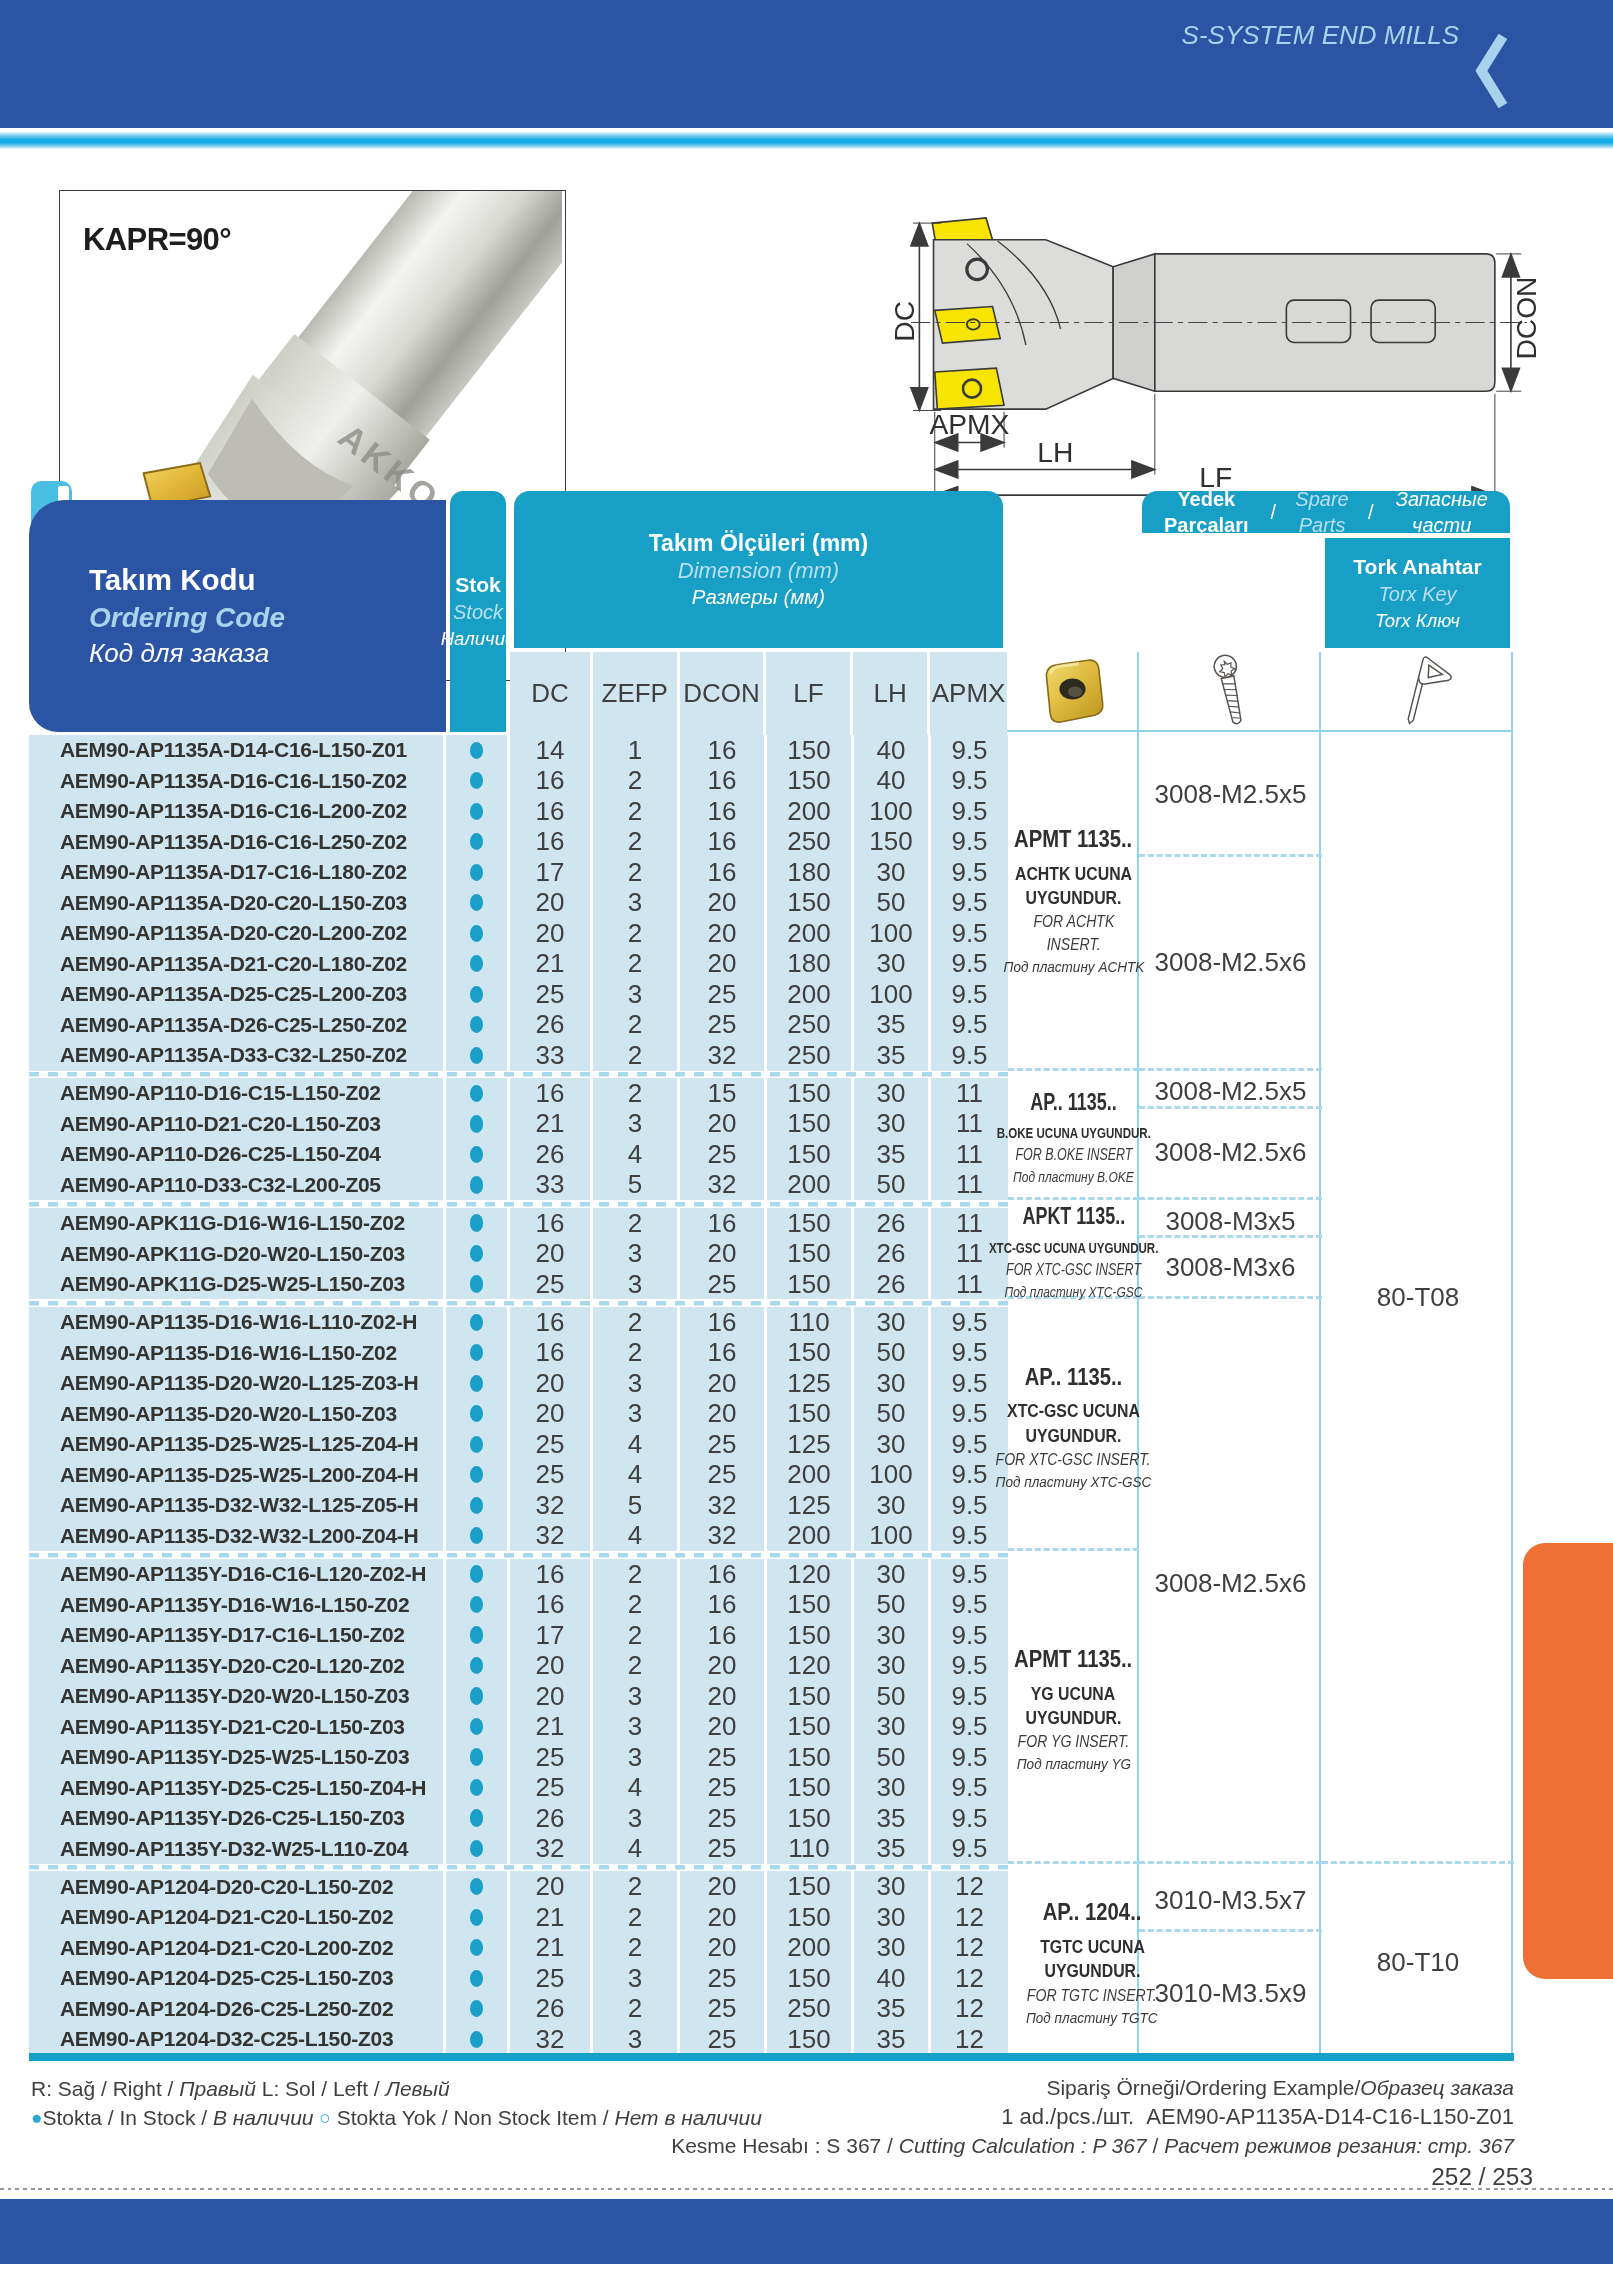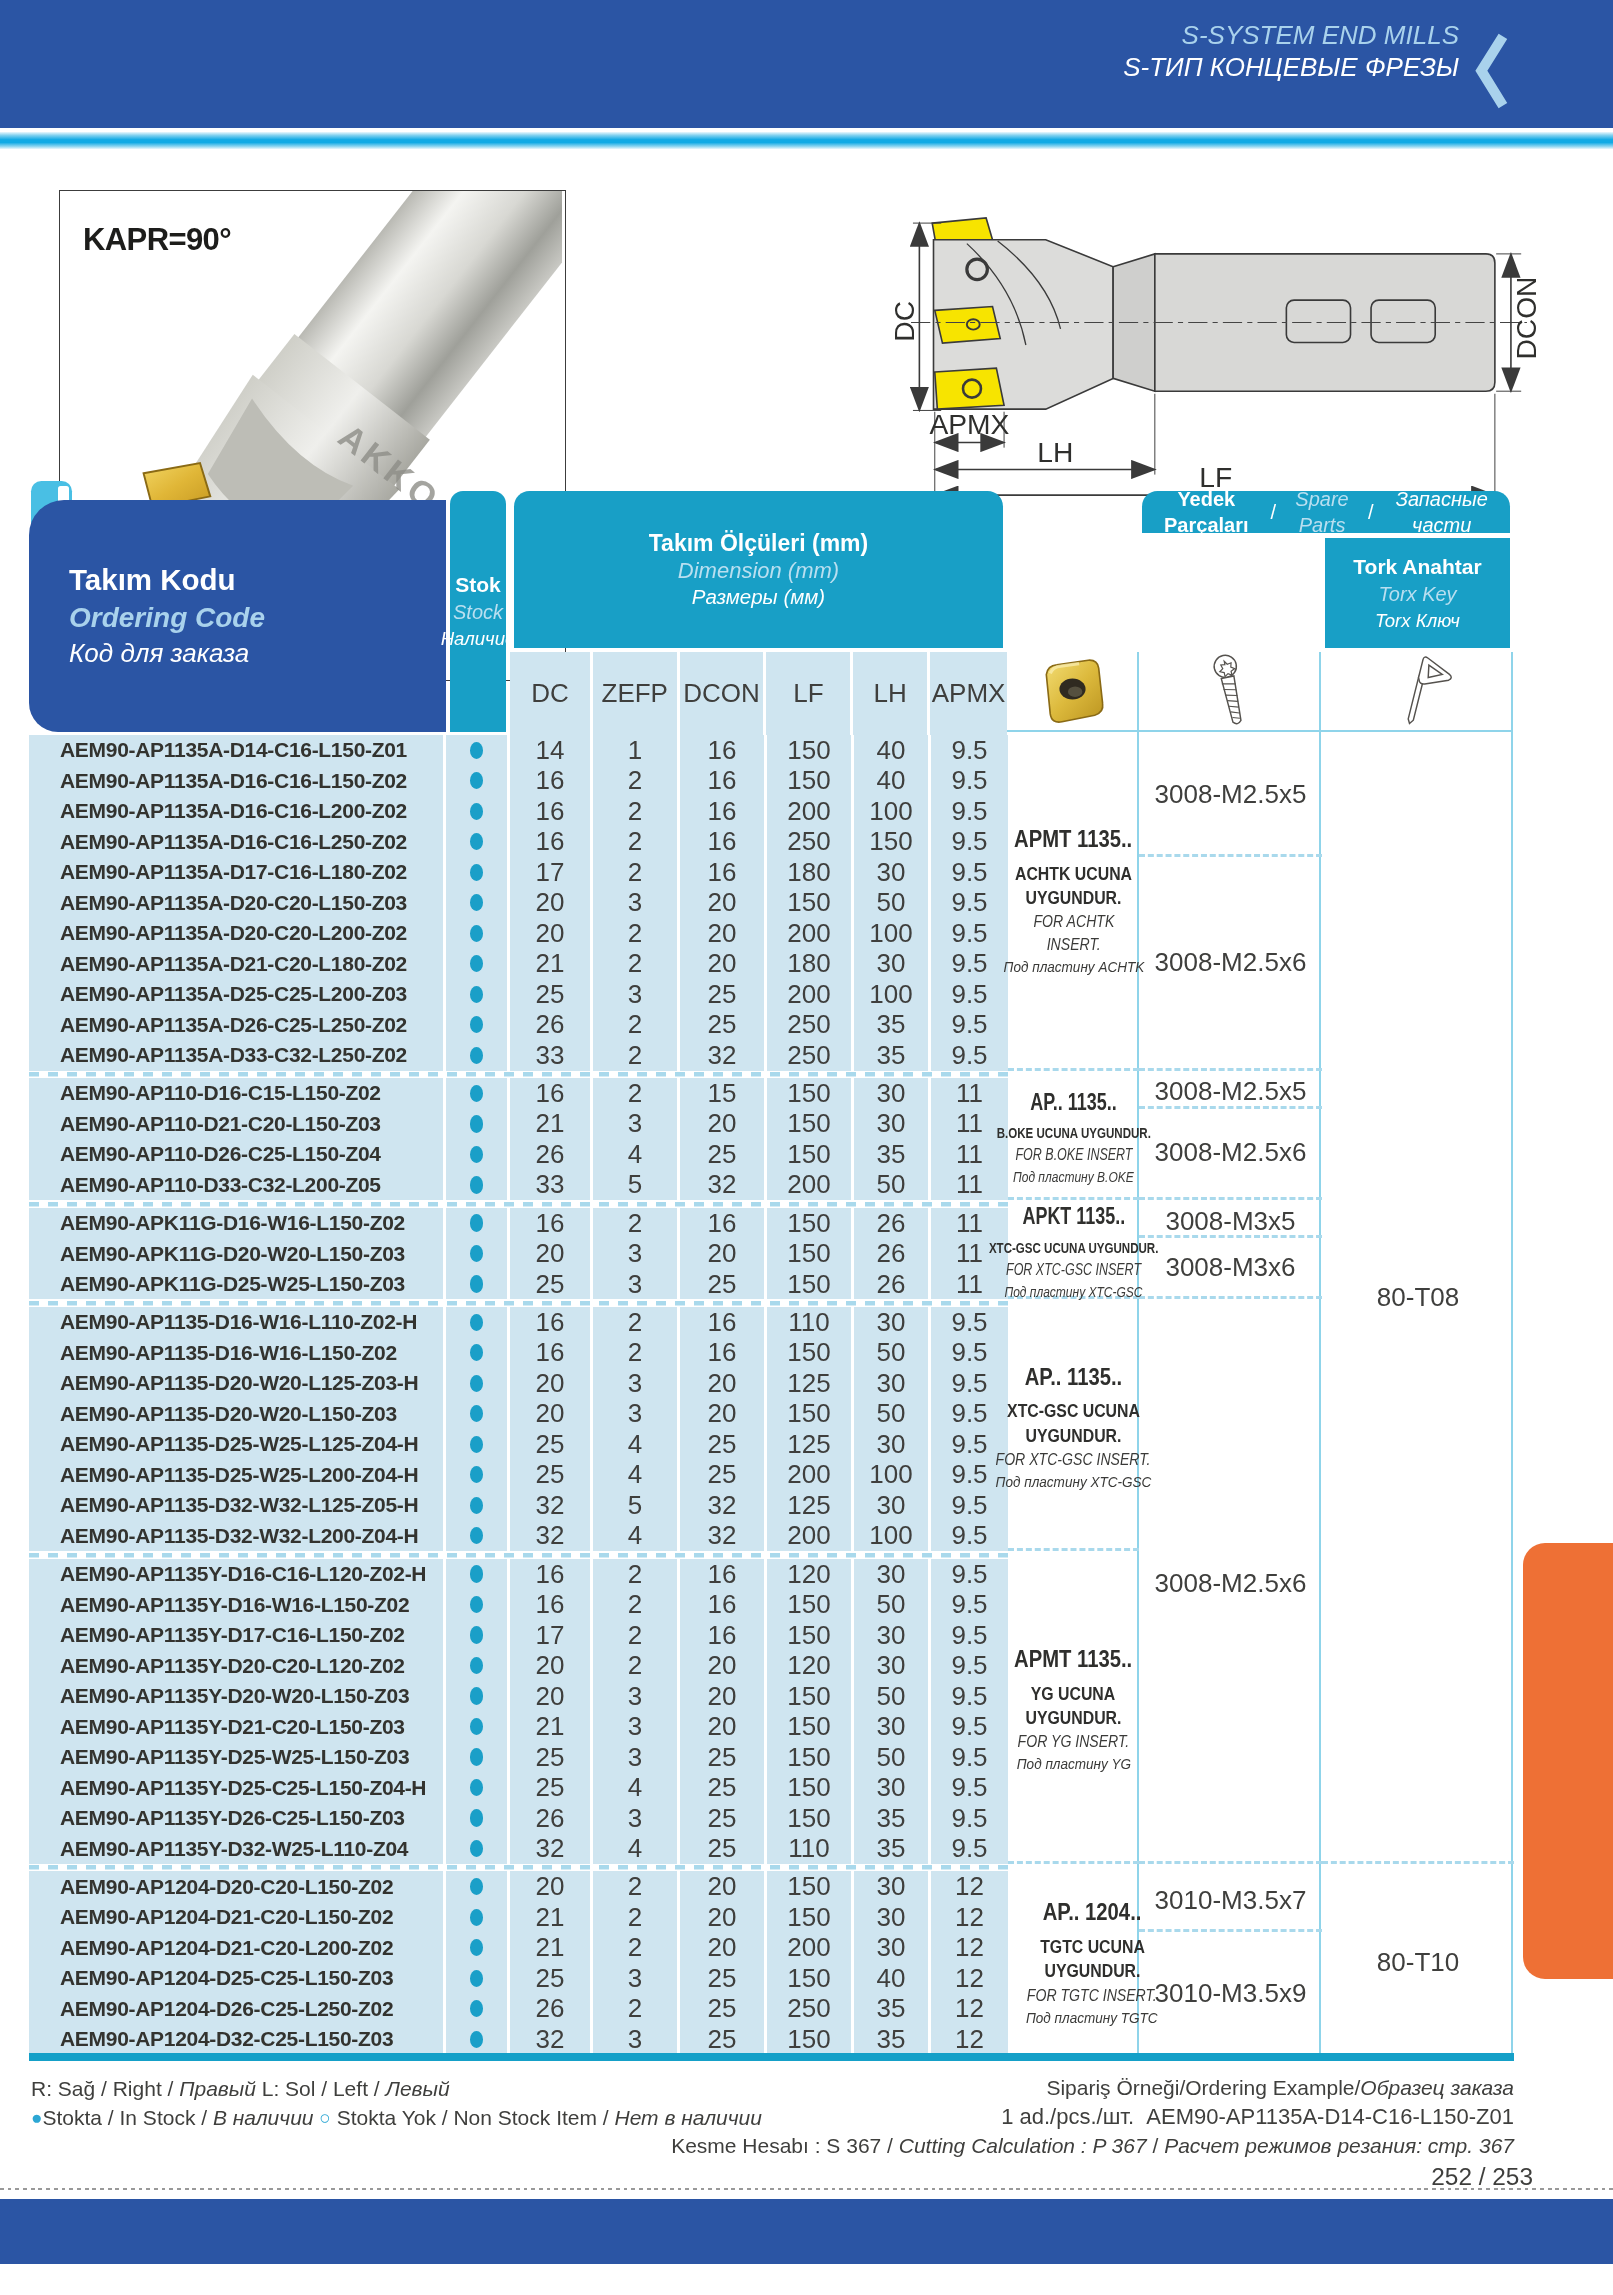--- a/index.html
+++ b/index.html
@@ -25,21 +25,21 @@
   .diagram{position:absolute;left:895px;top:183px;width:648px;height:324px;}
   .dim-label{font-size:44px;fill:#2f2f2d;}
   
   .table-wrap{position:absolute;left:29px;top:491px;width:1485px;height:1578px;}
   .hdrbox{position:absolute;background:var(--teal);display:flex;flex-direction:column;justify-content:center;
           align-items:center;text-align:center;}
   .hb-tr{font-weight:bold;color:#fff;font-size:21px;line-height:28px;}
   .hb-en{font-style:italic;color:var(--hdr-sub);font-size:20px;line-height:27px;}
   .hb-ru{font-style:italic;color:#fff;font-size:18.6px;line-height:26px;}
   .hdr-code-box{position:absolute;left:0;top:9px;width:417px;height:232px;background:var(--dark-blue);
-      border-radius:35px 0 0 29px;display:flex;flex-direction:column;justify-content:center;padding-left:40px;box-sizing:border-box;}
+      border-radius:35px 0 0 29px;display:flex;flex-direction:column;justify-content:center;padding-left:60px;box-sizing:border-box;}
   .tk-tr{font-weight:bold;color:#fff;font-size:29.5px;line-height:38px;}
   .tk-en{font-weight:bold;font-style:italic;color:#a9d2ec;font-size:28px;line-height:37px;}
   .tk-ru{font-style:italic;color:#fff;font-size:26px;line-height:35px;}
   .hdr-stok{left:421px;top:0;width:56px;height:241px;border-radius:13px 13px 0 0;}
   .hdr-dim{left:485px;top:0;width:489px;height:157px;border-radius:15.4px 15.4px 0 0;}
   .hdr-ins{left:982px;top:0;width:124px;height:157px;border-radius:15.4px 15.4px 0 0;}
   .hdr-yedek{left:1113px;top:0;width:368px;height:42px;border-radius:15.4px 15.4px 0 0;flex-direction:row;gap:0;}
   .hdr-yedek span{font-size:20px;line-height:26px;}
   .yd-tr{font-weight:bold;color:#fff;} .yd-sep{color:#fff;} .yd-en{font-style:italic;color:var(--hdr-sub);} .yd-ru{font-style:italic;color:#fff;}
   .hdr-screw{left:1113px;top:47px;width:175px;height:110px;}
@@ -90,21 +90,20 @@
   .bookmark:after{content:"";position:absolute;right:2.6px;top:5.1px;width:11.5px;height:18px;background:#fff;border-radius:2.6px;}
 </style>
 </head>
 <body>
 
 <div id="page">
 
   <div class="topbar">
     <div class="topbar-text">
       <div class="tb-en">S-SYSTEM END MILLS</div>
-      <div class="tb-ru">S-ТИП КОНЦЕВЫЕ ФРЕЗЫ</div>
     </div>
     <svg class="chevron" width="33" height="80" viewBox="0 0 52 125">
       <polyline points="44,8 10,62 44,117" fill="none" stroke="#a9d2ec" stroke-width="16"></polyline>
     </svg>
   </div>
   <div class="stripe"></div>
 
   <div class="photo-box">
     <svg width="502" height="485" viewBox="0 0 782 756">
       <defs>

